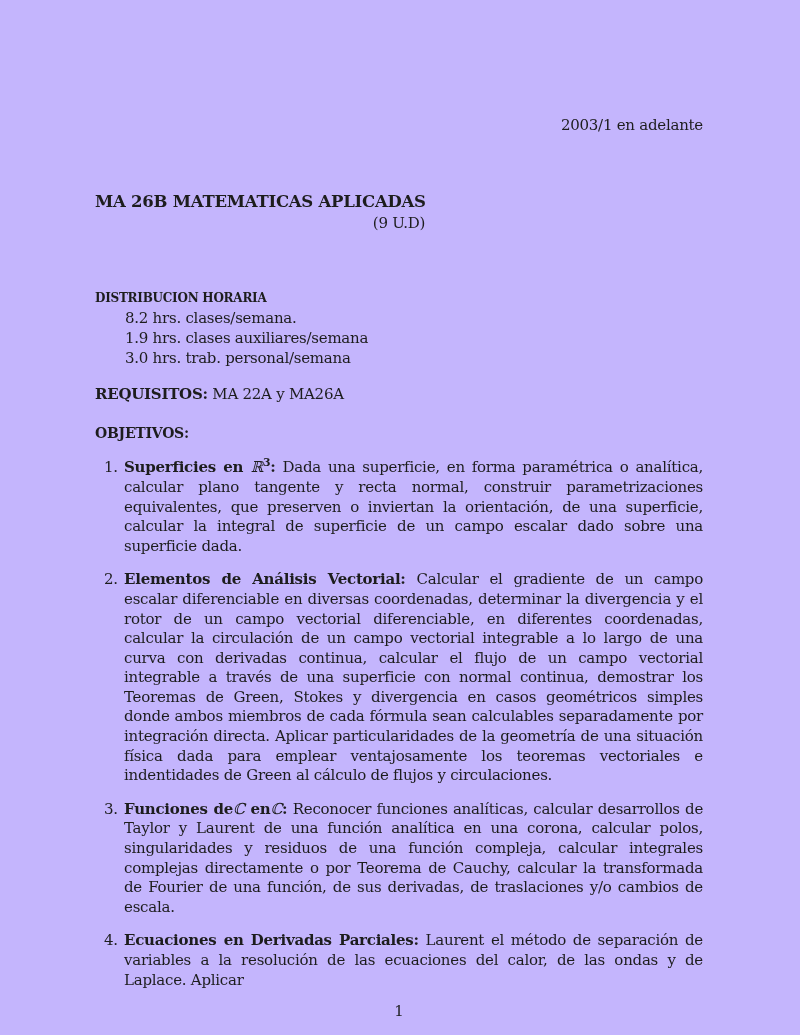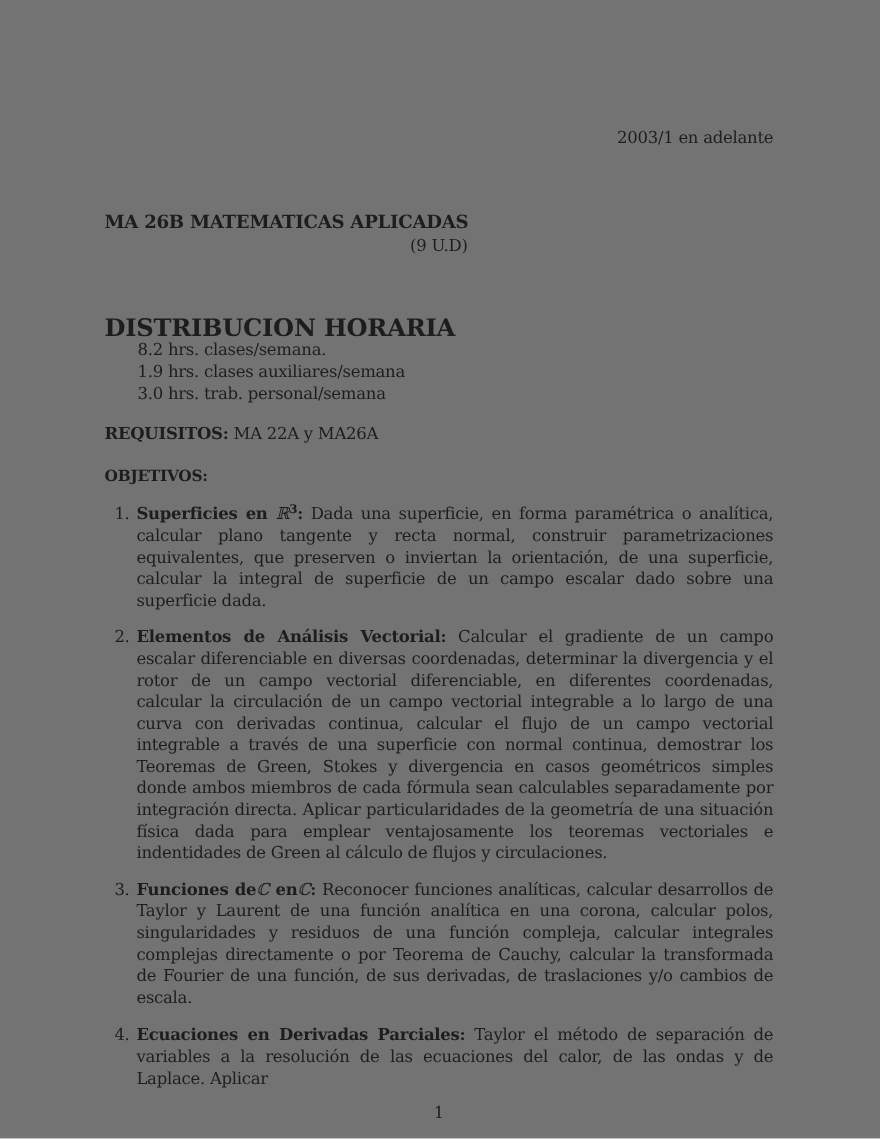--- a/index.html
+++ b/index.html
@@ -6,21 +6,21 @@
     margin: 0;
     padding: 0;
     background: #ffffff;
   }
   .page {
     position: relative;
     width: 800px;
     height: 1035px;
     box-sizing: border-box;
     padding: 116px 97px 0 95px;
-    background: #737373;
+    background: #c4b5fd;
     color: #1d1d1d;
     font-family: "DejaVu Serif", "Liberation Serif", serif;
     font-size: 15px;
     line-height: 19.6px;
     letter-spacing: -0.25px;
     overflow: hidden;
   }
   .header-date {
     text-align: right;
   }
@@ -30,21 +30,21 @@
     font-weight: bold;
     font-size: 16.5px;
   }
   .units {
     margin-top: 3px;
     text-align: center;
   }
   .section-heading {
     margin-top: 55px;
     font-weight: bold;
-    font-size: 22px;
+    font-size: 12px;
   }
   .hours {
     margin: 1px 0 0 30px;
   }
   .requisitos {
     margin-top: 17px;
   }
   .bold {
     font-weight: bold;
   }
@@ -104,19 +104,19 @@
   <div class="objetivos-heading">OBJETIVOS:</div>
 
   <div class="obj-list">
 
     <div class="obj-item"><span class="num">1.</span><span class="bold">Superficies en </span><span class="math bold">ℝ</span><sup class="msup bold">3</sup><span class="bold">:</span><span> Dada una superficie, en forma paramétrica o analítica, calcular plano tangente y recta normal, construir parametrizaciones equivalentes, que preserven o inviertan la orientación, de una superficie, calcular la integral de superficie de un campo escalar dado sobre una superficie dada.</span></div>
 
     <div class="obj-item"><span class="num">2.</span><span class="bold">Elementos de Análisis Vectorial:</span><span> Calcular el gradiente de un campo escalar diferenciable en diversas coordenadas, determinar la divergencia y el rotor de un campo vectorial diferenciable, en diferentes coordenadas, calcular la circulación de un campo vectorial integrable a lo largo de una curva con derivadas continua, calcular el flujo de un campo vectorial integrable a través de una superficie con normal continua, demostrar los Teoremas de Green, Stokes y divergencia en casos geométricos simples donde ambos miembros de cada fórmula sean calculables separadamente por integración directa. Aplicar particularidades de la geometría de una situación física dada para emplear ventajosamente los teoremas vectoriales e indentidades de Green al cálculo de flujos y circulaciones.</span></div>
 
     <div class="obj-item"><span class="num">3.</span><span class="bold">Funciones de</span><span class="math bold">ℂ</span><span class="bold"> en</span><span class="math bold">ℂ</span><span class="bold">:</span><span> Reconocer funciones analíticas, calcular desarrollos de Taylor y Laurent de una función analítica en una corona, calcular polos, singularidades y residuos de una función compleja, calcular integrales complejas directamente o por Teorema de Cauchy, calcular la transformada de Fourier de una función, de sus derivadas, de traslaciones y/o cambios de escala.</span></div>
 
-    <div class="obj-item"><span class="num">4.</span><span class="bold">Ecuaciones en Derivadas Parciales:</span><span> Taylor el método de separación de variables a la resolución de las ecuaciones del calor, de las ondas y de Laplace. Aplicar</span></div>
+    <div class="obj-item"><span class="num">4.</span><span class="bold">Ecuaciones en Derivadas Parciales:</span><span> Laurent el método de separación de variables a la resolución de las ecuaciones del calor, de las ondas y de Laplace. Aplicar</span></div>
 
   </div>
 
   <div class="page-number">1</div>
 
 </div>
 
 </body></html>

